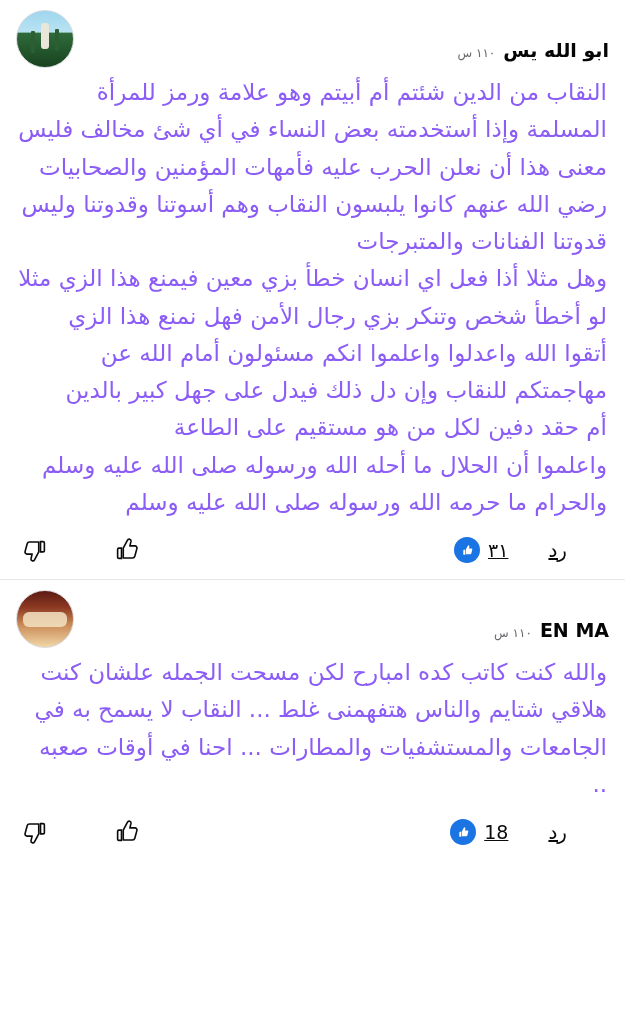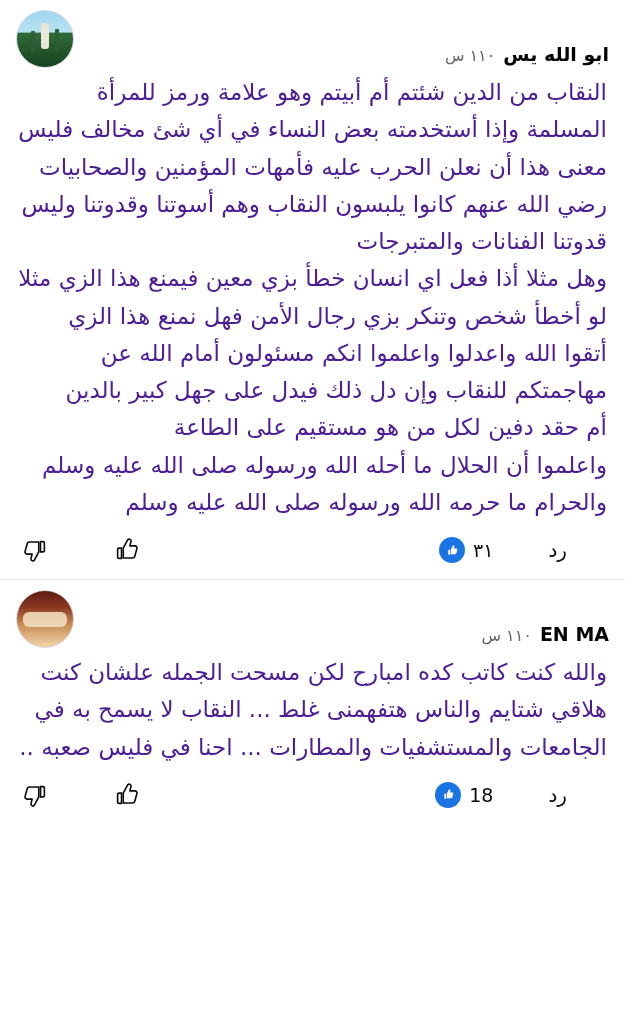--- a/index.html
+++ b/index.html
@@ -81,60 +81,61 @@
     padding-top: 4px;
     white-space: nowrap;
   }
   .author-name {
     font-size: 19px;
     font-weight: bold;
     color: #050505;
     line-height: 1.2;
   }
   .timestamp {
-    font-size: 16px;
+    font-size: 12px;
     color: #65676b;
     line-height: 1.2;
     margin-top: 32px;
   }
 
   .comment-body {
     font-size: 23px;
     line-height: 1.62;
-    color: #4c1d95;
+    color: #8b5cf6;
     text-align: right;
     padding: 6px 4px 0 4px;
     white-space: pre-wrap;
     word-wrap: break-word;
   }
 
   
   .actions {
     display: flex;
     flex-direction: row-reverse;
     align-items: center;
     justify-content: space-between;
     gap: 0;
     padding: 14px 6px 12px 6px;
     box-sizing: border-box;
+    text-decoration: underline;
   }
   .action-btn {
     background: none;
     border: none;
     padding: 0;
     margin: 0;
     display: flex;
     align-items: center;
     justify-content: center;
     cursor: pointer;
   }
   .reply-btn {
     font-size: 20px;
     color: #0b0b0b;
-    margin-left: 15px;
+    margin-left: 0;
     margin-right: 38px;
     font-family: "DejaVu Sans", "Liberation Sans", sans-serif;
   }
   .like-group {
     display: flex;
     flex-direction: row-reverse;
     align-items: center;
     gap: 8px;
     margin-right: 40px;
   }
@@ -228,21 +229,21 @@
   <div class="comment">
     <div class="comment-header">
       <div class="name-line">
         <span class="author-name">EN MA</span>
         <span class="timestamp">١١٠ س</span>
       </div>
       <div class="spacer"></div>
       <div class="avatar avatar-2"></div>
     </div>
 
-    <div class="comment-body">والله كنت كاتب كده امبارح لكن مسحت الجمله علشان كنت هلاقي شتايم والناس هتفهمنى غلط ... النقاب لا يسمح به في الجامعات والمستشفيات والمطارات ... احنا في فليس صعبه ..</div>
+    <div class="comment-body">والله كنت كاتب كده امبارح لكن مسحت الجمله علشان كنت هلاقي شتايم والناس هتفهمنى غلط ... النقاب لا يسمح به في الجامعات والمستشفيات والمطارات ... احنا في أوقات صعبه ..</div>
 
     <div class="actions">
       <div class="thumb-down-wrap">
         <svg class="thumb-icon" viewBox="0 0 24 24">
           <g transform="rotate(180 12 12)">
             <path d="M5.5 10.5h2.1v8.2H5.5a1 1 0 0 1-1-1v-6.2a1 1 0 0 1 1-1z" fill="none" stroke="#0b0b0b" stroke-width="1.3"></path>
             <path d="M9 10.5l3.4-6.4a1.5 1.5 0 0 1 2.8 1l-.9 3.6h4.1a1.6 1.6 0 0 1 1.55 2l-1.7 6.3a1.9 1.9 0 0 1-1.85 1.4H9z" fill="none" stroke="#0b0b0b" stroke-width="1.3" stroke-linejoin="round"></path>
           </g>
         </svg>
       </div>

